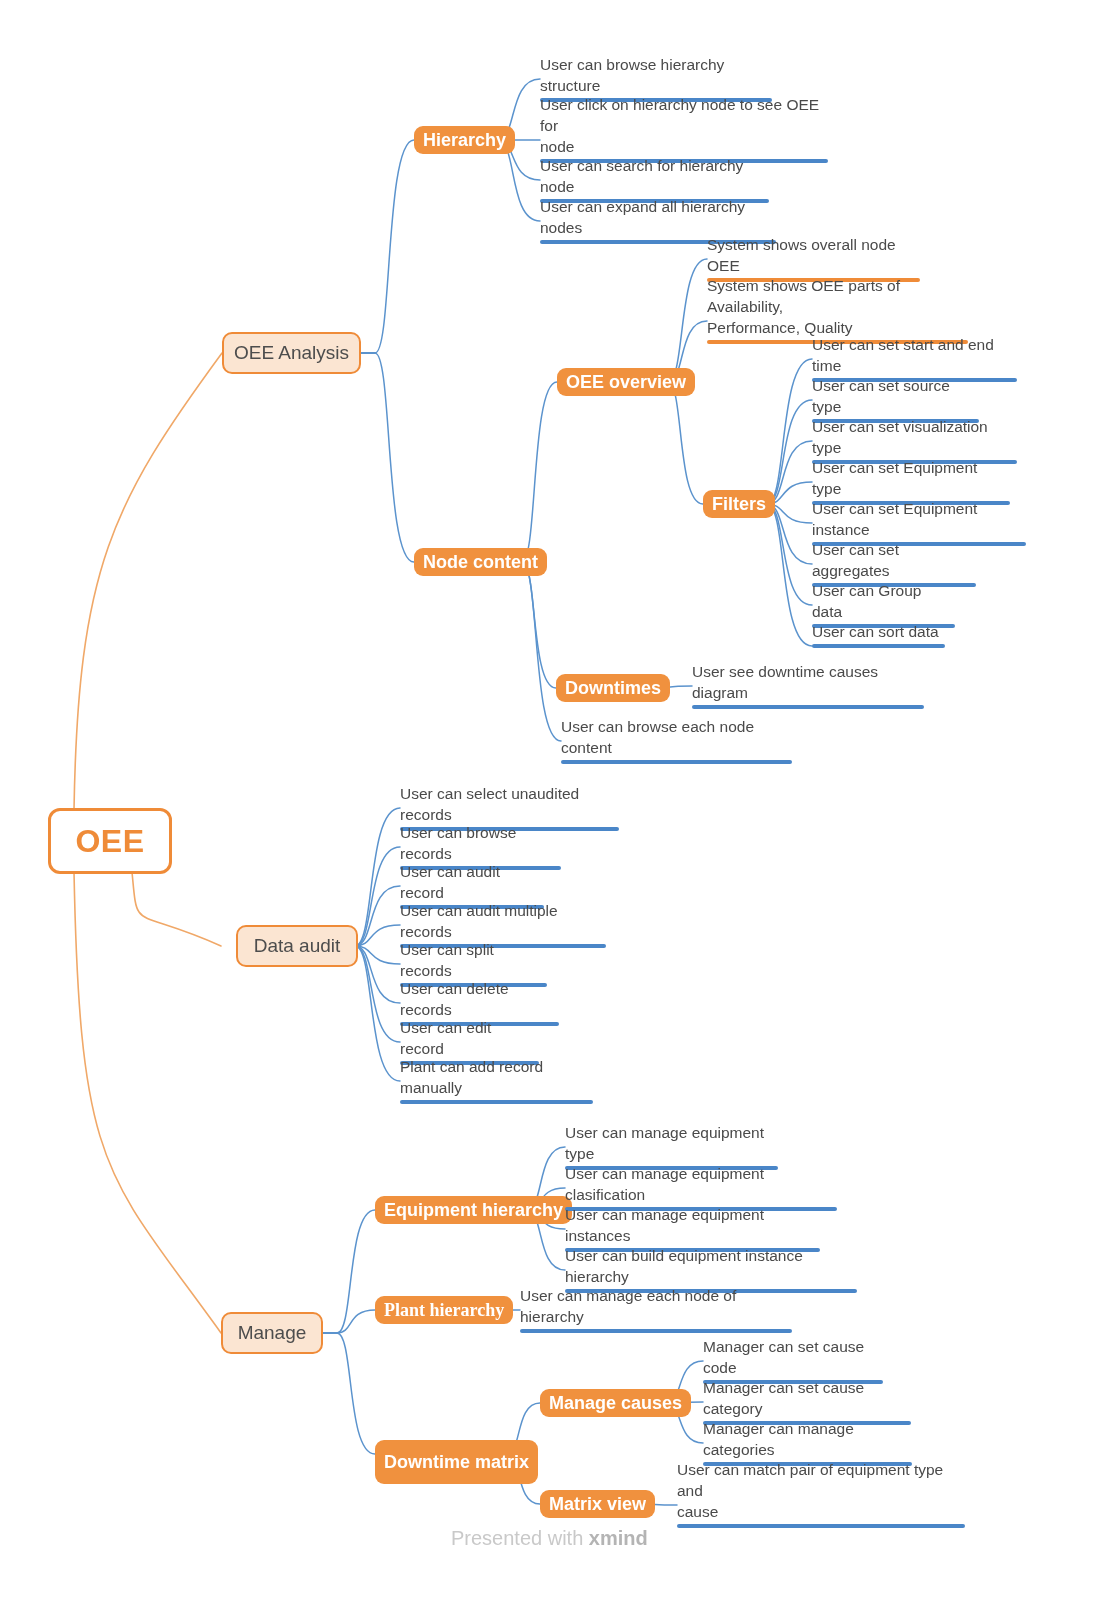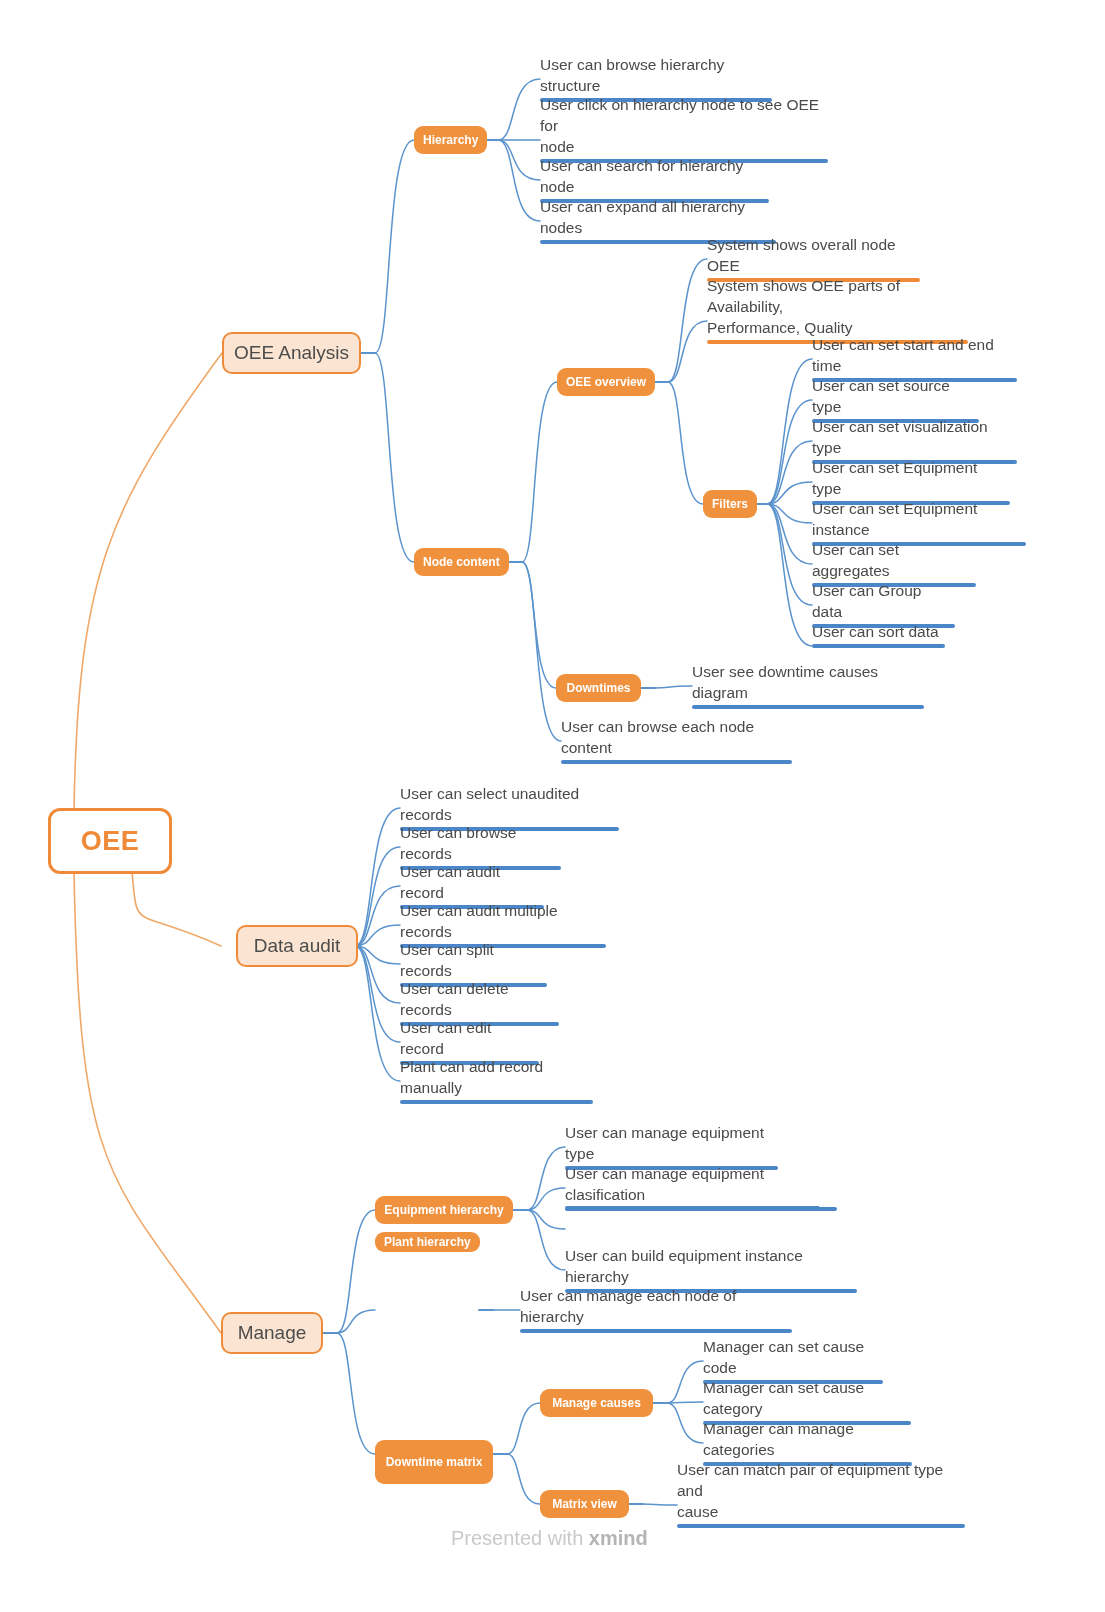--- a/index.html
+++ b/index.html
@@ -30,21 +30,21 @@
 
   
   .root-node {
     position: absolute;
     box-sizing: border-box;
     background: #ffffff;
     border: 3px solid #ef8b38;
     border-radius: 12px;
     color: #ef8b38;
     font-weight: bold;
-    font-size: 27px;
+    font-size: 32px;
     letter-spacing: 0.5px;
     display: flex;
     align-items: center;
     justify-content: center;
   }
 
   
   .l1-node {
     position: absolute;
     box-sizing: border-box;
@@ -59,21 +59,21 @@
     white-space: nowrap;
   }
 
   
   .pill-node {
     position: absolute;
     box-sizing: border-box;
     background: #f0913e;
     border-radius: 9px;
     color: #ffffff;
-    font-size: 12px;
+    font-size: 18px;
     font-weight: bold;
     display: flex;
     align-items: center;
     justify-content: center;
     white-space: nowrap;
     padding: 0 9px;
   }
 
   
   .leaf {
@@ -204,21 +204,21 @@
       </div>
       <div class="pill-node" style="left: 703px; top: 490px; min-width: 54px; height: 28px;">
         <span>Filters</span>
       </div>
       <div class="pill-node" style="left: 556px; top: 674px; min-width: 85px; height: 28px;">
         <span>Downtimes</span>
       </div>
       <div class="pill-node" style="left: 375px; top: 1196px; min-width: 138px; height: 28px;">
         <span>Equipment hierarchy</span>
       </div>
-      <div class="pill-node" style="left: 375px; top: 1232px; min-width: 104px; height: 20px;">
+      <div class="pill-node" style="left: 375px; top: 1296px; min-width: 104px; height: 28px; font-family: Liberation Serif, serif;">
         <span>Plant hierarchy</span>
       </div>
       <div class="pill-node" style="left: 375px; top: 1440px; min-width: 118px; height: 44px;">
         <span>Downtime matrix</span>
       </div>
       <div class="pill-node" style="left: 540px; top: 1389px; min-width: 113px; height: 28px;">
         <span>Manage causes</span>
       </div>
       <div class="pill-node" style="left: 540px; top: 1490px; min-width: 89px; height: 28px;">
         <span>Matrix view</span>
@@ -246,21 +246,21 @@
       <div class="leaf" style="left: 400px; top: 783px; width: 219px;"><span class="leaf-text">User can select unaudited records</span><span class="leaf-rule"></span></div>
       <div class="leaf" style="left: 400px; top: 822px; width: 161px;"><span class="leaf-text">User can browse records</span><span class="leaf-rule"></span></div>
       <div class="leaf" style="left: 400px; top: 861px; width: 144px;"><span class="leaf-text">User can audit record</span><span class="leaf-rule"></span></div>
       <div class="leaf" style="left: 400px; top: 900px; width: 206px;"><span class="leaf-text">User can audit multiple records</span><span class="leaf-rule"></span></div>
       <div class="leaf" style="left: 400px; top: 939px; width: 147px;"><span class="leaf-text">User can split records</span><span class="leaf-rule"></span></div>
       <div class="leaf" style="left: 400px; top: 978px; width: 159px;"><span class="leaf-text">User can delete records</span><span class="leaf-rule"></span></div>
       <div class="leaf" style="left: 400px; top: 1017px; width: 139px;"><span class="leaf-text">User can edit record</span><span class="leaf-rule"></span></div>
       <div class="leaf" style="left: 400px; top: 1056px; width: 193px;"><span class="leaf-text">Plant can add record manually</span><span class="leaf-rule"></span></div>
       <div class="leaf" style="left: 565px; top: 1122px; width: 213px;"><span class="leaf-text">User can manage equipment type</span><span class="leaf-rule"></span></div>
       <div class="leaf" style="left: 565px; top: 1163px; width: 272px;"><span class="leaf-text">User can manage equipment clasification</span><span class="leaf-rule"></span></div>
-      <div class="leaf" style="left: 565px; top: 1204px; width: 255px;"><span class="leaf-rule"></span></div>
+      <div class="leaf" style="left: 565px; top: 1204px; width: 255px;"><span class="leaf-text">User can manage equipment instances</span><span class="leaf-rule"></span></div>
       <div class="leaf" style="left: 565px; top: 1245px; width: 292px;"><span class="leaf-text">User can build equipment instance hierarchy</span><span class="leaf-rule"></span></div>
       <div class="leaf" style="left: 520px; top: 1285px; width: 272px;"><span class="leaf-text">User can manage each node of hierarchy</span><span class="leaf-rule"></span></div>
       <div class="leaf" style="left: 703px; top: 1336px; width: 180px;"><span class="leaf-text">Manager can set cause code</span><span class="leaf-rule"></span></div>
       <div class="leaf" style="left: 703px; top: 1377px; width: 208px;"><span class="leaf-text">Manager can set cause category</span><span class="leaf-rule"></span></div>
       <div class="leaf" style="left: 703px; top: 1418px; width: 209px;"><span class="leaf-text">Manager can manage categories</span><span class="leaf-rule"></span></div>
       <div class="leaf" style="left: 677px; top: 1459px; width: 288px;"><span class="leaf-text">User can match pair of equipment type and
 cause</span><span class="leaf-rule"></span></div>
     </div>
 
   <div class="footer" style="left: 451px; top: 1527px;">

